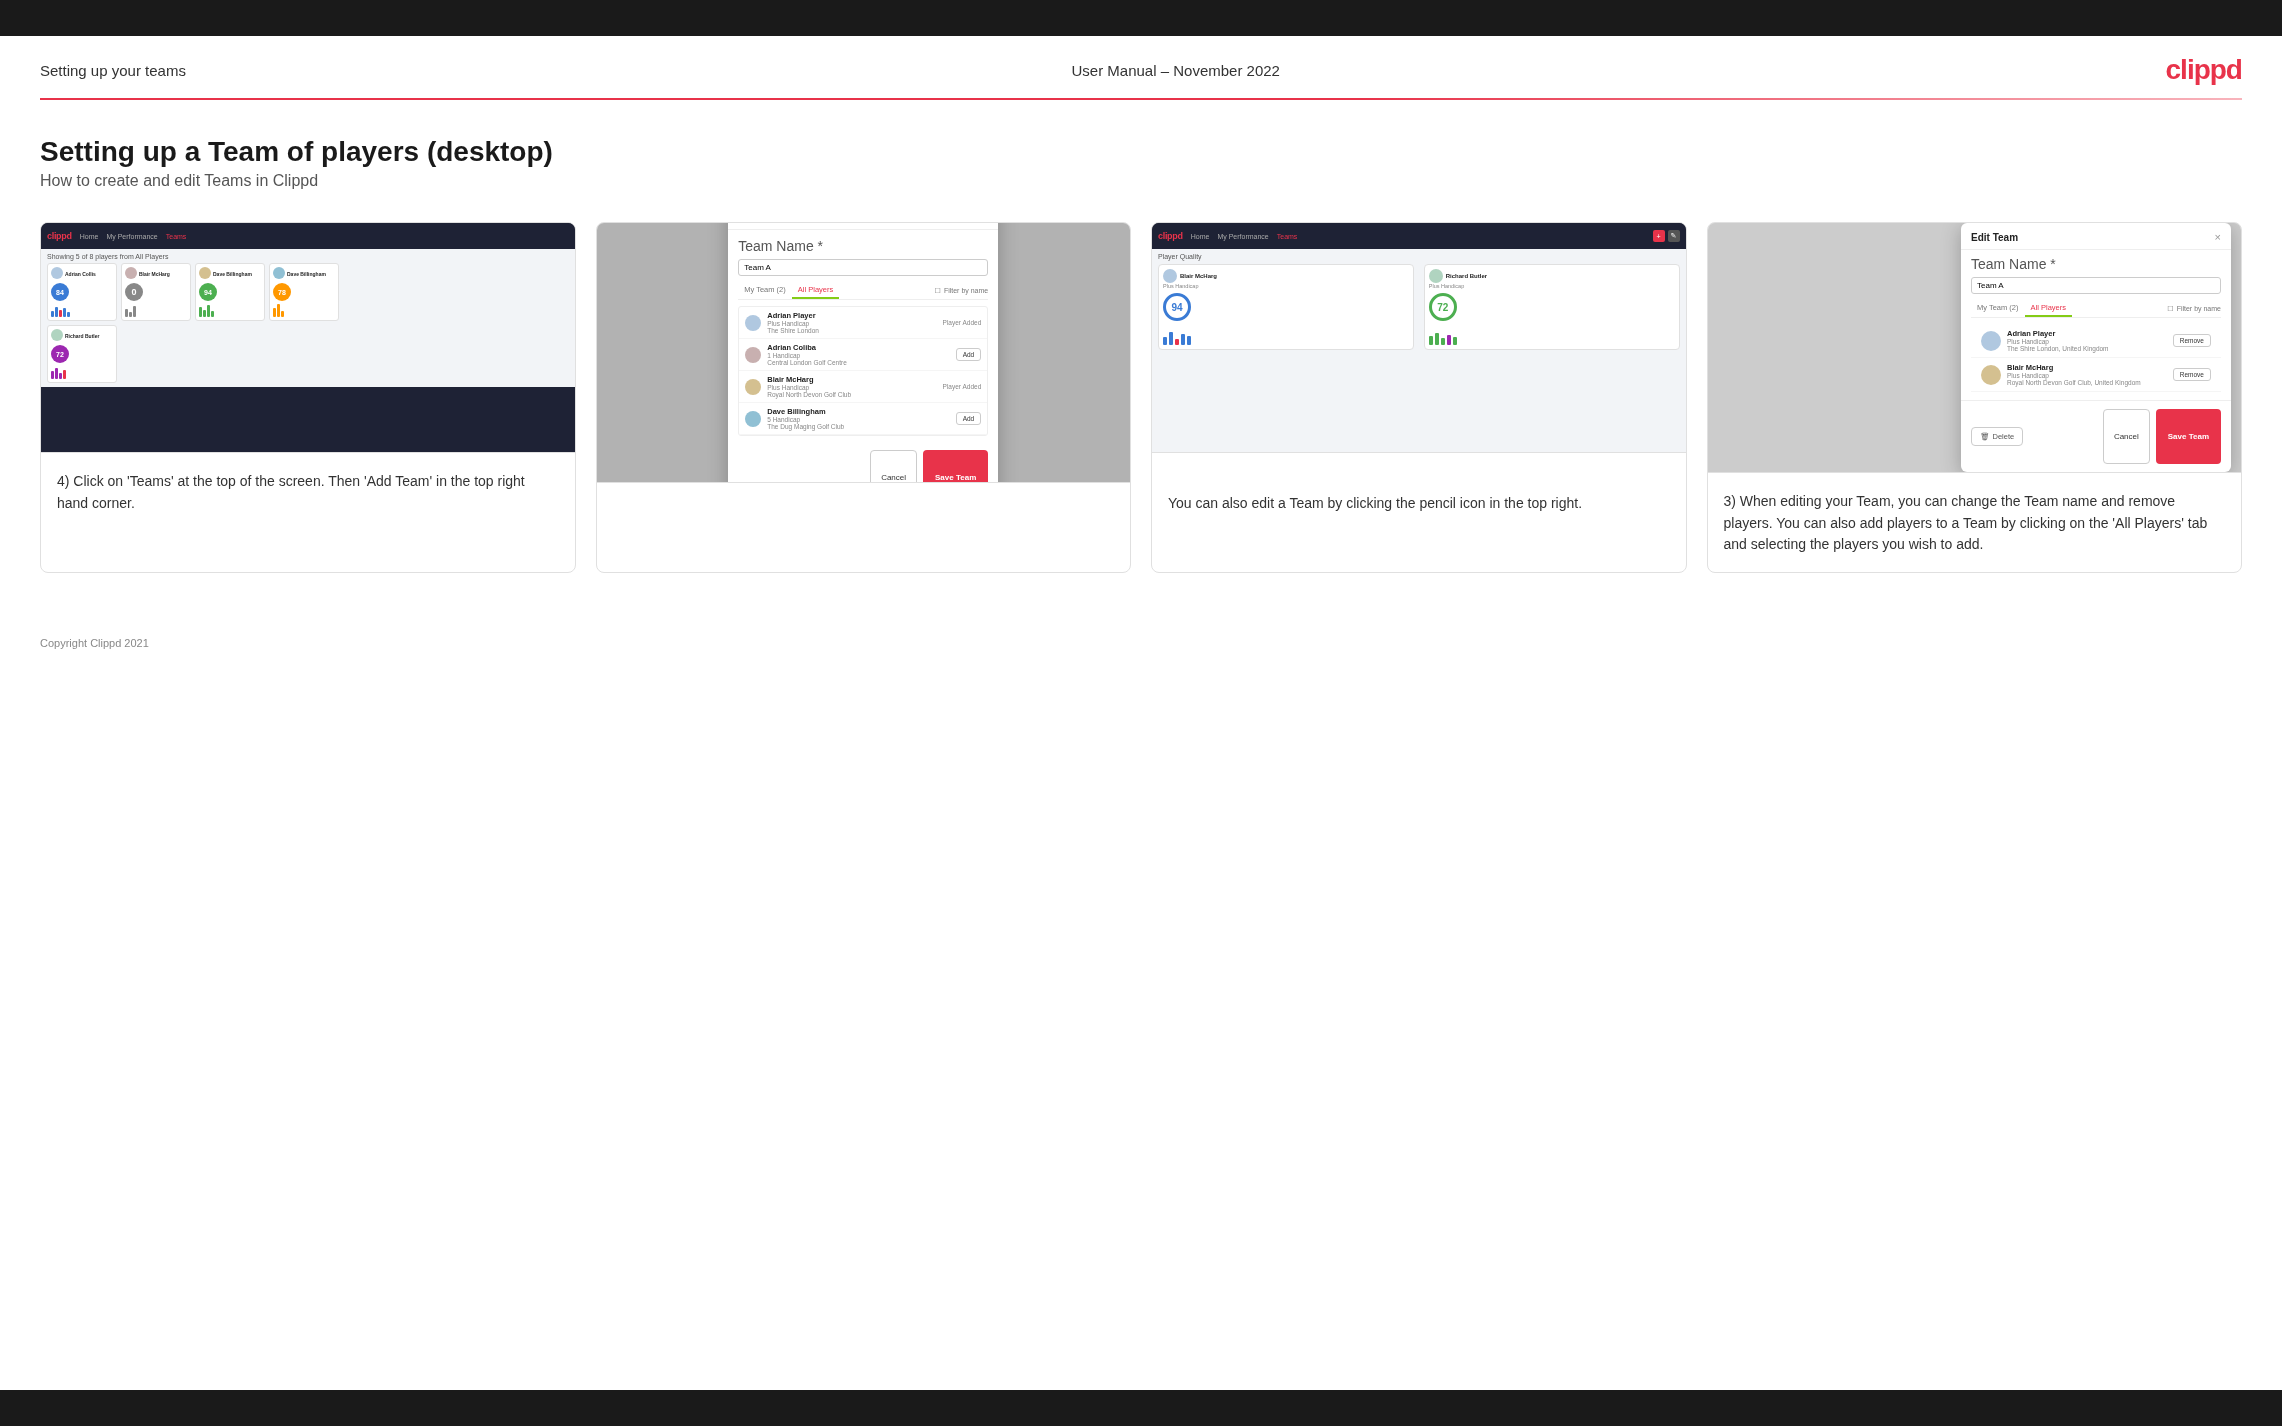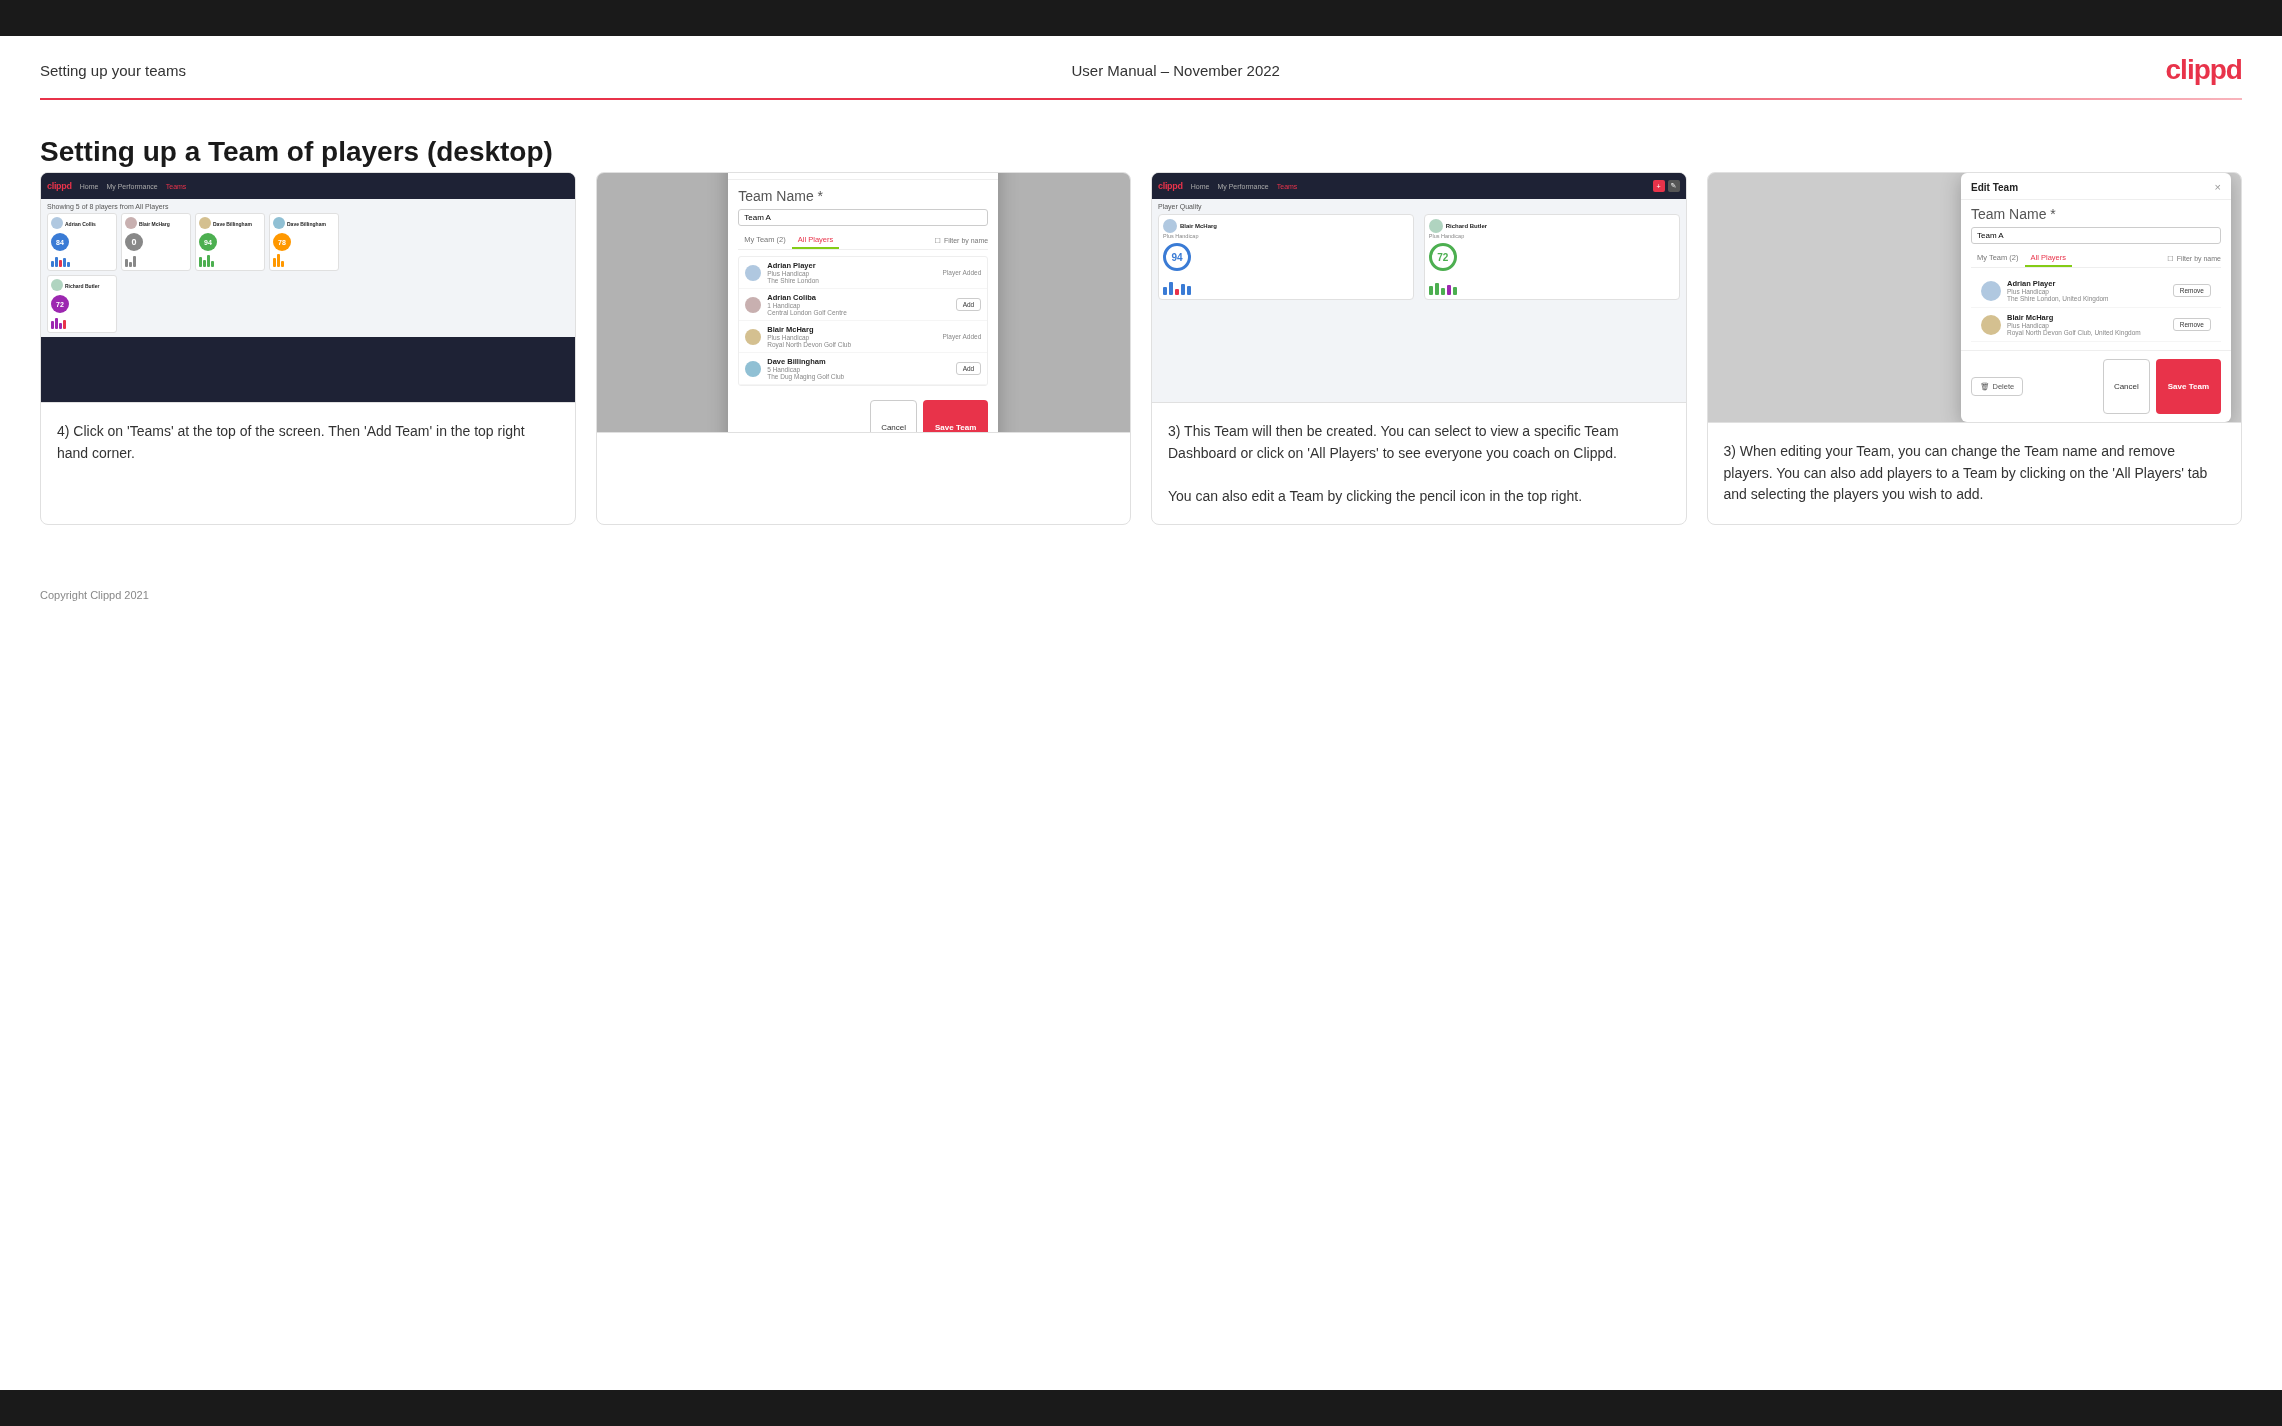--- a/index.html
+++ b/index.html
@@ -485,20 +485,21 @@
 
 <div class="header">
   <span class="header-left">Setting up your teams</span>
   <span class="header-center">User Manual – November 2022</span>
   <span class="header-right">clippd</span>
 </div>
 <div class="header-divider"></div>
 
 <div class="main">
   <div class="page-title">Setting up a Team of players (desktop)</div>
+  <div class="page-subtitle">How to create and edit Teams in Clippd</div>
 
   <div class="cards-row">
 
     <div class="card">
       <div class="screenshot-area mock1">
 
         <div class="mock1-nav">
           <span class="mock1-nav-logo">clippd</span>
           <span class="mock1-nav-item">Home</span>
           <span class="mock1-nav-item">My Performance</span>
@@ -700,21 +701,20 @@
                 <div class="mock3-bar" style="height:12px;background:#4caf50;"></div>
                 <div class="mock3-bar" style="height:7px;background:#4caf50;"></div>
                 <div class="mock3-bar" style="height:10px;background:#9c27b0;"></div>
                 <div class="mock3-bar" style="height:8px;background:#4caf50;"></div>
               </div>
             </div>
           </div>
         </div>
       </div>
       <div class="card-desc">
-        <p>3) This Team will then be created. You can select to view a specific Team Dashboard or click on 'All Players' to see everyone you coach on Clippd.</p>
         <br>
         <p>You can also edit a Team by clicking the pencil icon in the top right.</p>
       </div>
     </div>
 
     <div class="card">
       <div class="screenshot-area mock4">
         <div class="edit-dialog">
           <div class="edit-dialog-header">
             <span class="edit-dialog-title">Edit Team</span>

